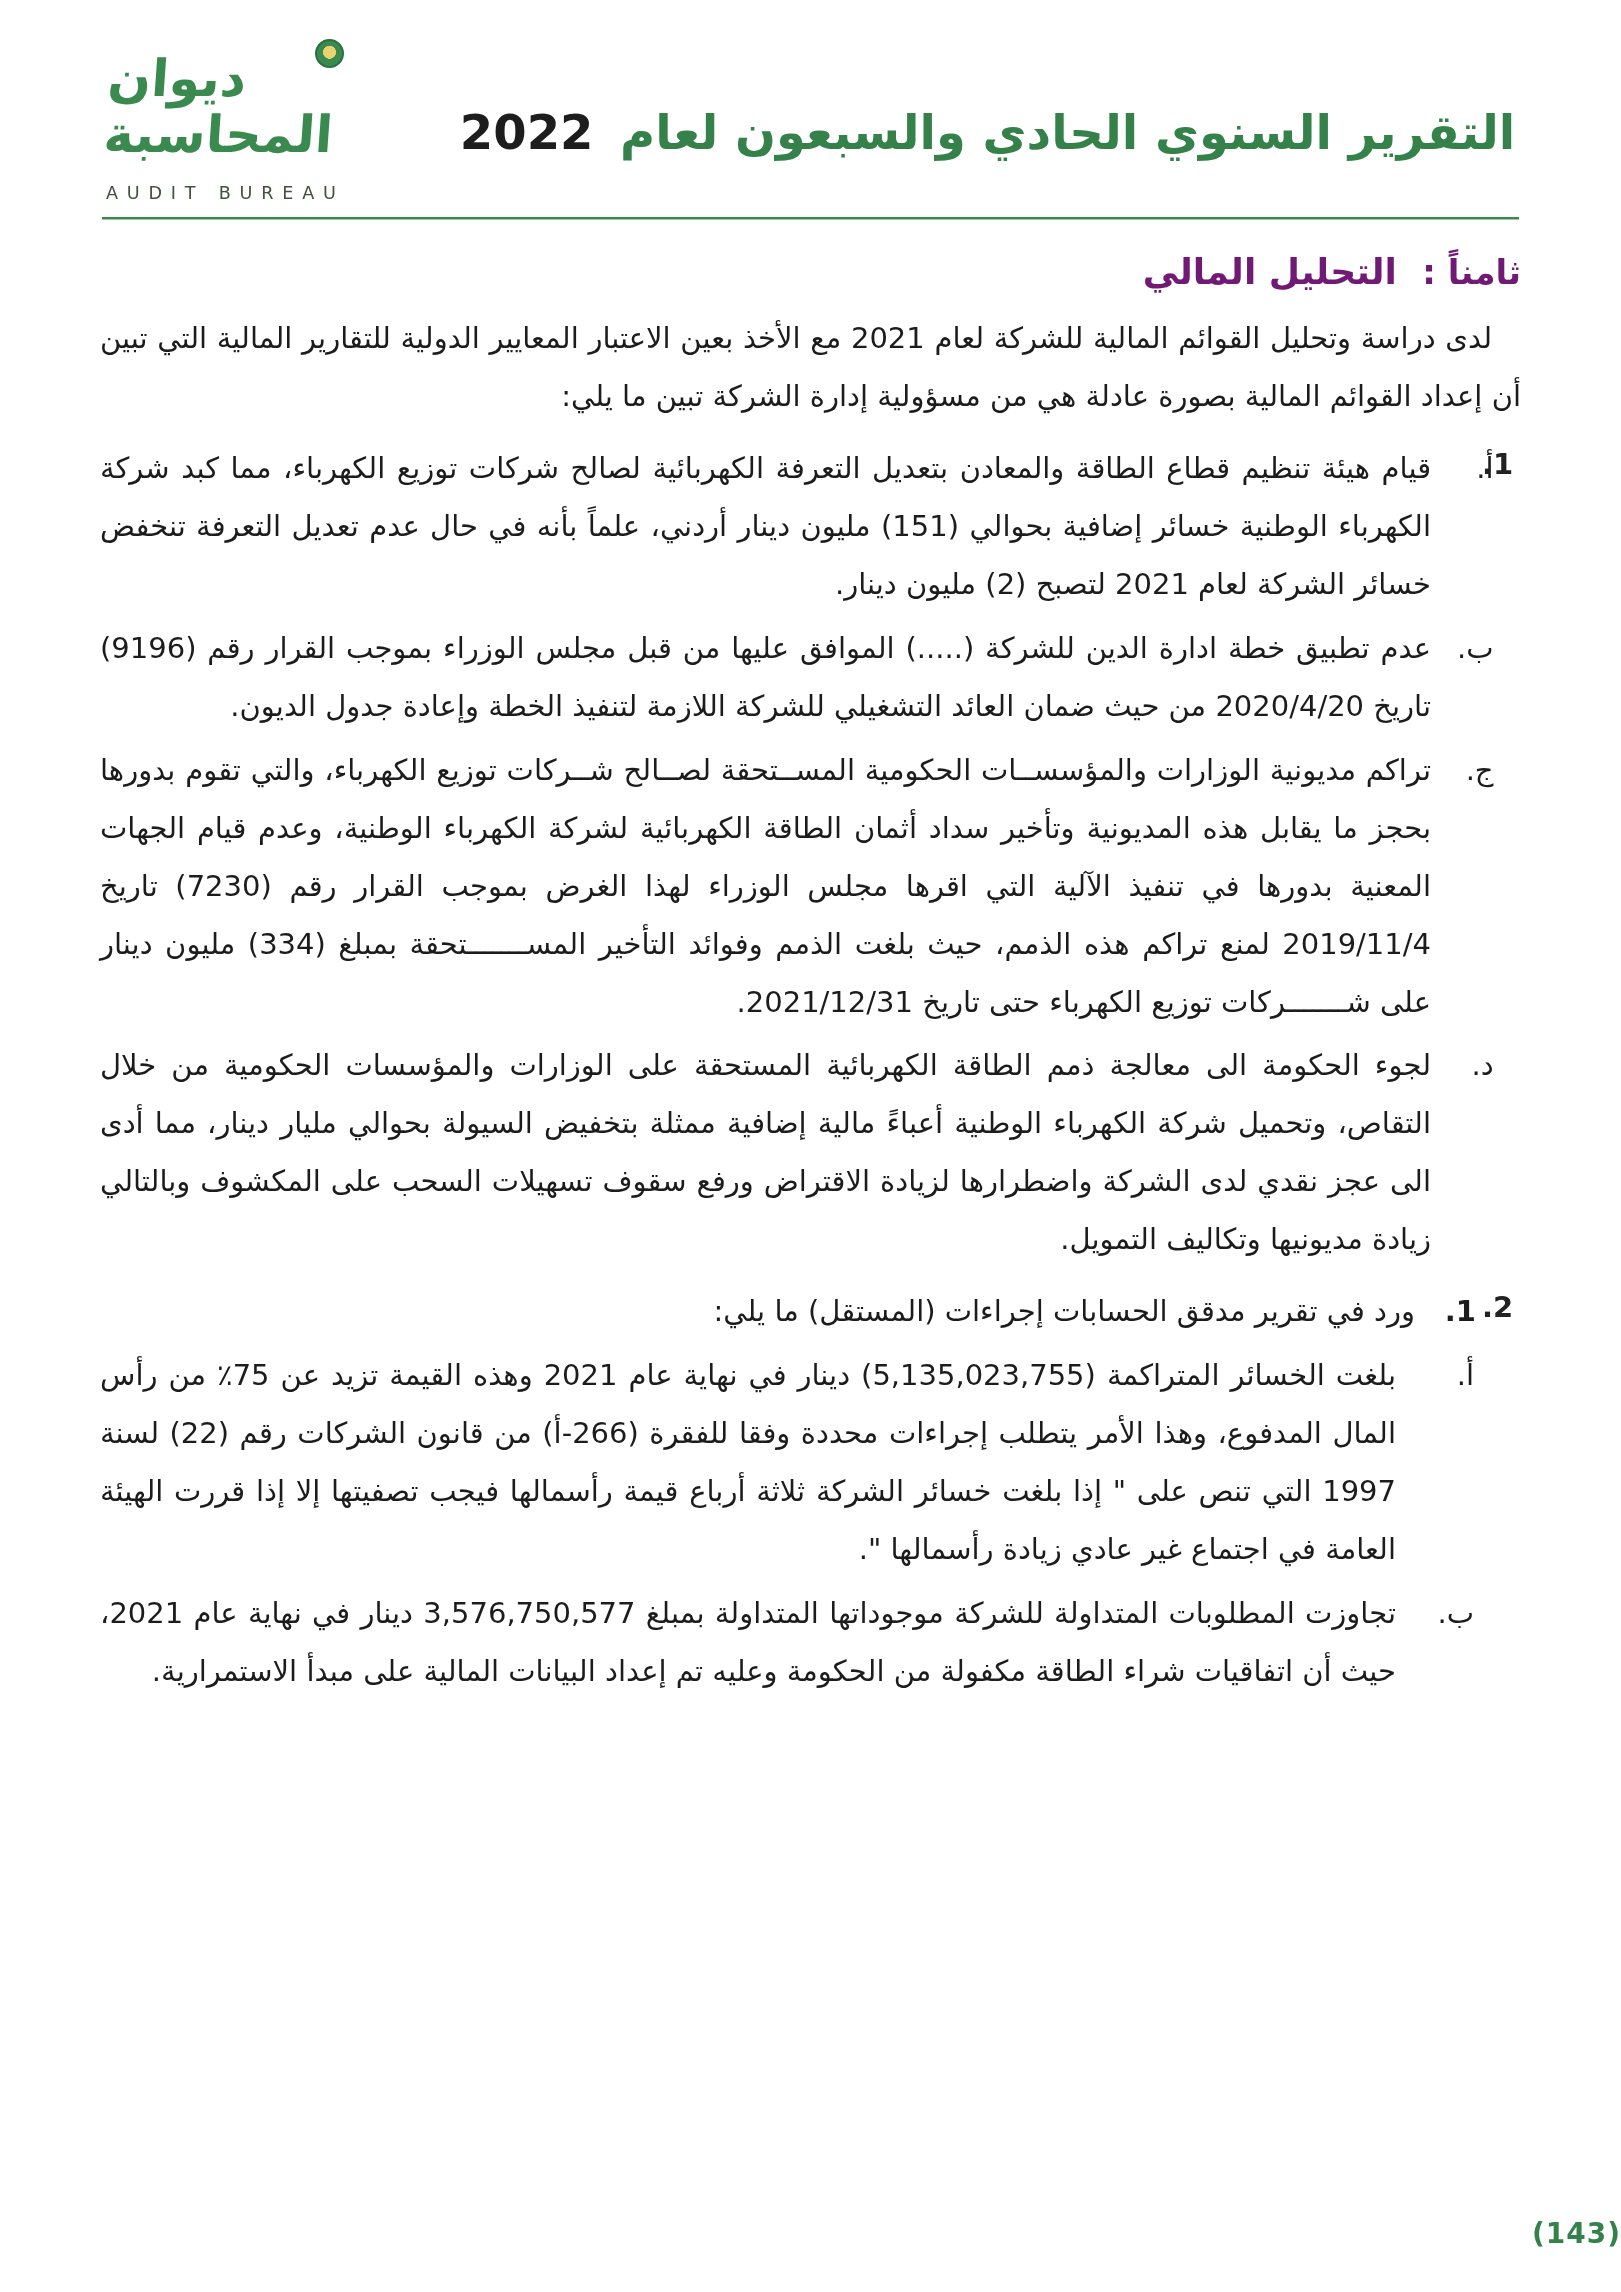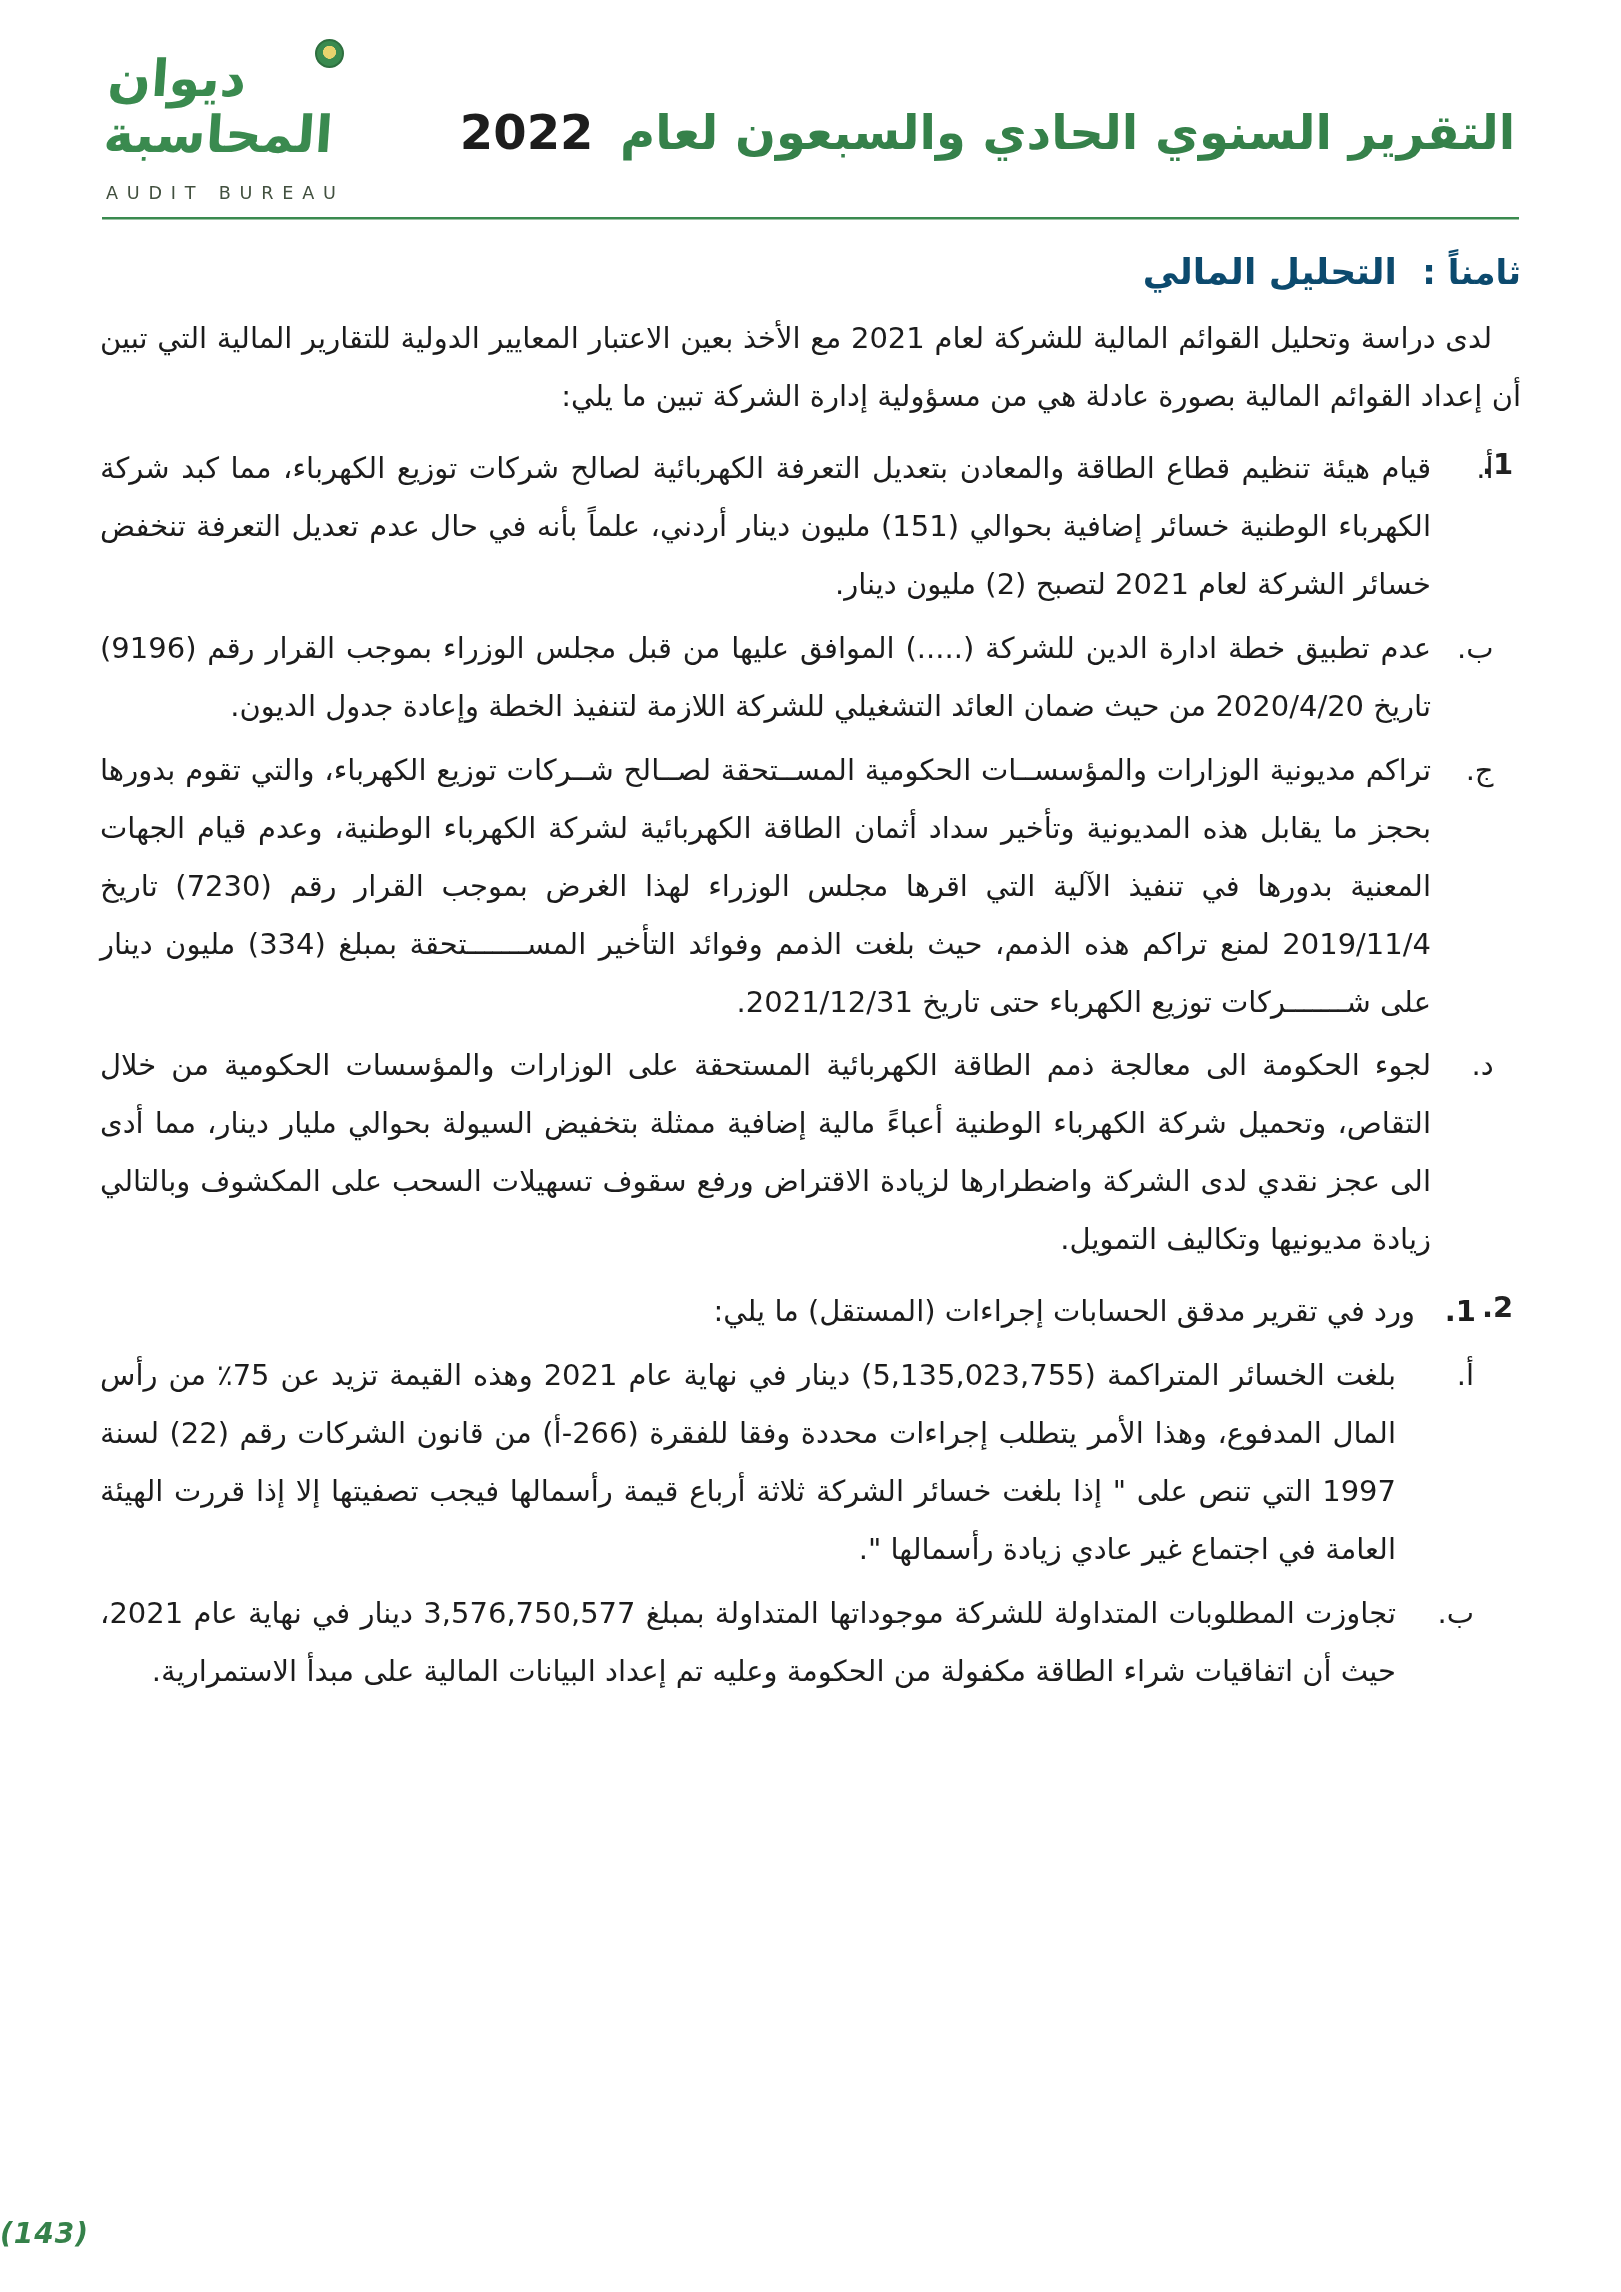--- a/index.html
+++ b/index.html
@@ -50,21 +50,21 @@
   .report-title .year { color:#1d1d1d; margin-right:9.8px; }
   .rule {
     height:2.9px; background:#3a8a4f; margin:0 2px 3.9px 2px;
     border-bottom:1px solid #9cc3a6;
   }
 
   
   .content { padding-top:21.6px; font-size:29px; line-height:2.0; text-align:justify; }
 
   .h-main {
-    color:#0c4a6e; font-weight:700; font-size:34px;
+    color:#701a75; font-weight:700; font-size:34px;
     margin-bottom:9.8px; line-height:1.5;
   }
   .h-main .h-title { font-size:36px; margin-right:13.7px; }
 
   .para { text-align:justify; text-indent:29px; margin-bottom:7.8px; }
 
   .h-sub {
     position:relative; text-align:center;
     color:#35814a; font-weight:700; font-size:33px;
     margin:13.7px 0 9.8px 0; line-height:1.6;
@@ -78,22 +78,21 @@
   .li { display:flex; margin-bottom:5.9px; }
   .li-marker { flex:0 0 90px; padding-right:27.4px; }
   .li-text { flex:1; text-align:justify; }
 
   .li.level1 .li-marker { flex:0 0 106px; padding-right:45px; font-weight:700; }
   .olist.inner .li-marker { flex:0 0 125px; padding-right:47px; }
 
   
   .footer {
     position:absolute; left:0; right:0; bottom:43px;
-    text-align:left;
-    font-style:italic;
+    text-align:right;
   }
   .page-num { color:#35814a; font-size:28px; font-weight:700; letter-spacing:1px; }
 </style>
 </head>
 <body>
 
 <div class="page">
 
   <header class="header">
     <div class="logo">

